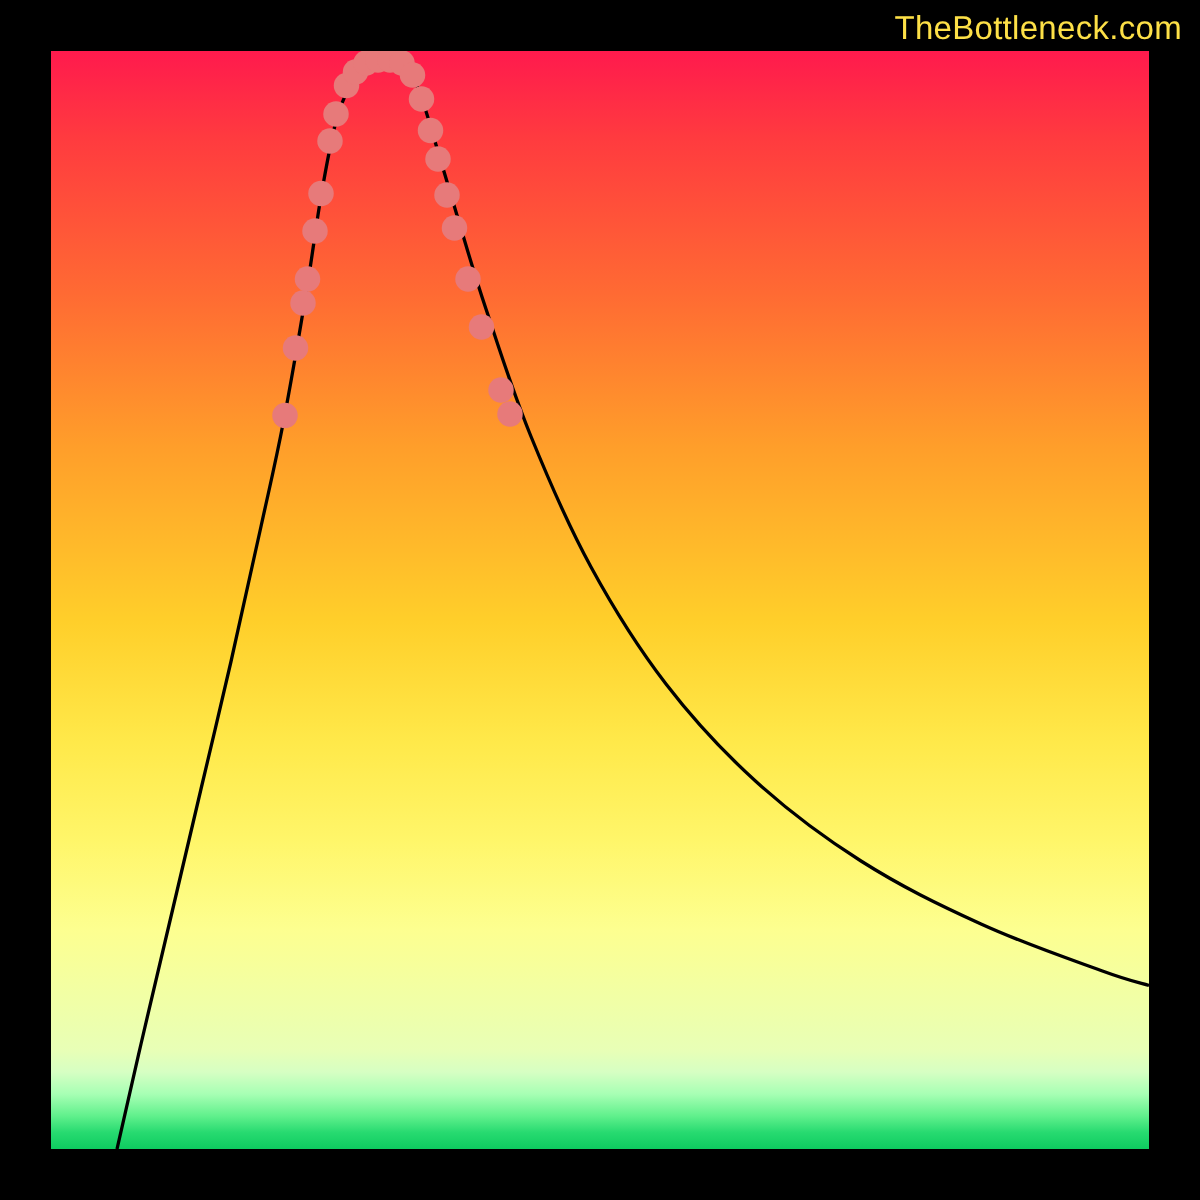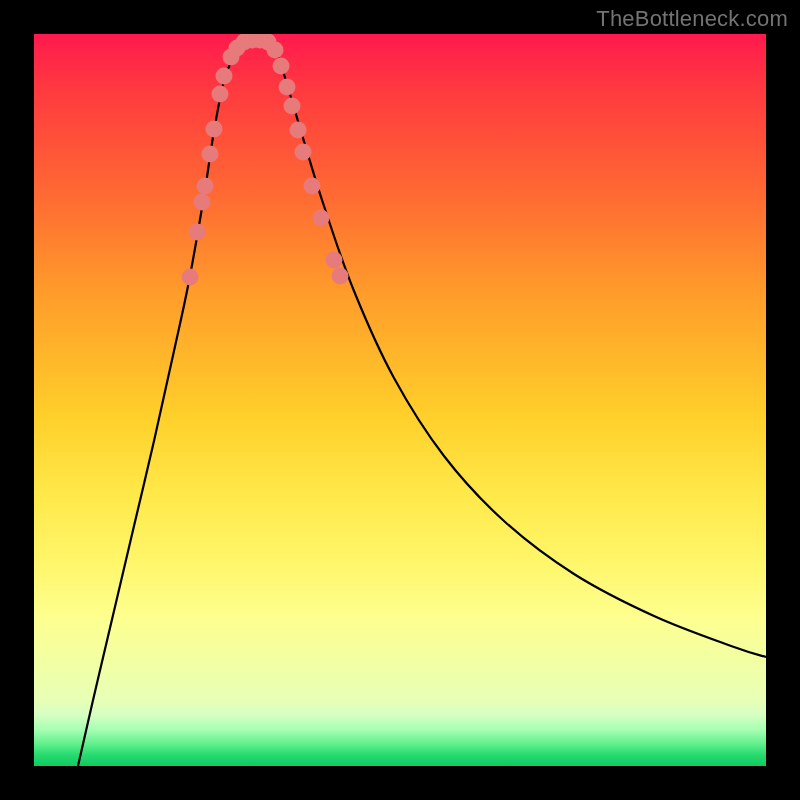--- a/index.html
+++ b/index.html
@@ -32,21 +32,21 @@
       #a7ffb4 95%,
       #60f08c 97%,
       #27da70 98.5%,
       #0ecc60 100%
     );
   }
   .watermark {
     position: absolute;
     top: 6px;
     right: 12px;
-    color: #737373;
+    color: #fde047;
     font-size: 22px;
     letter-spacing: 0.2px;
     user-select: none;
   }
   svg {
     position: absolute;
     left: 0;
     top: 0;
   }
 </style>

